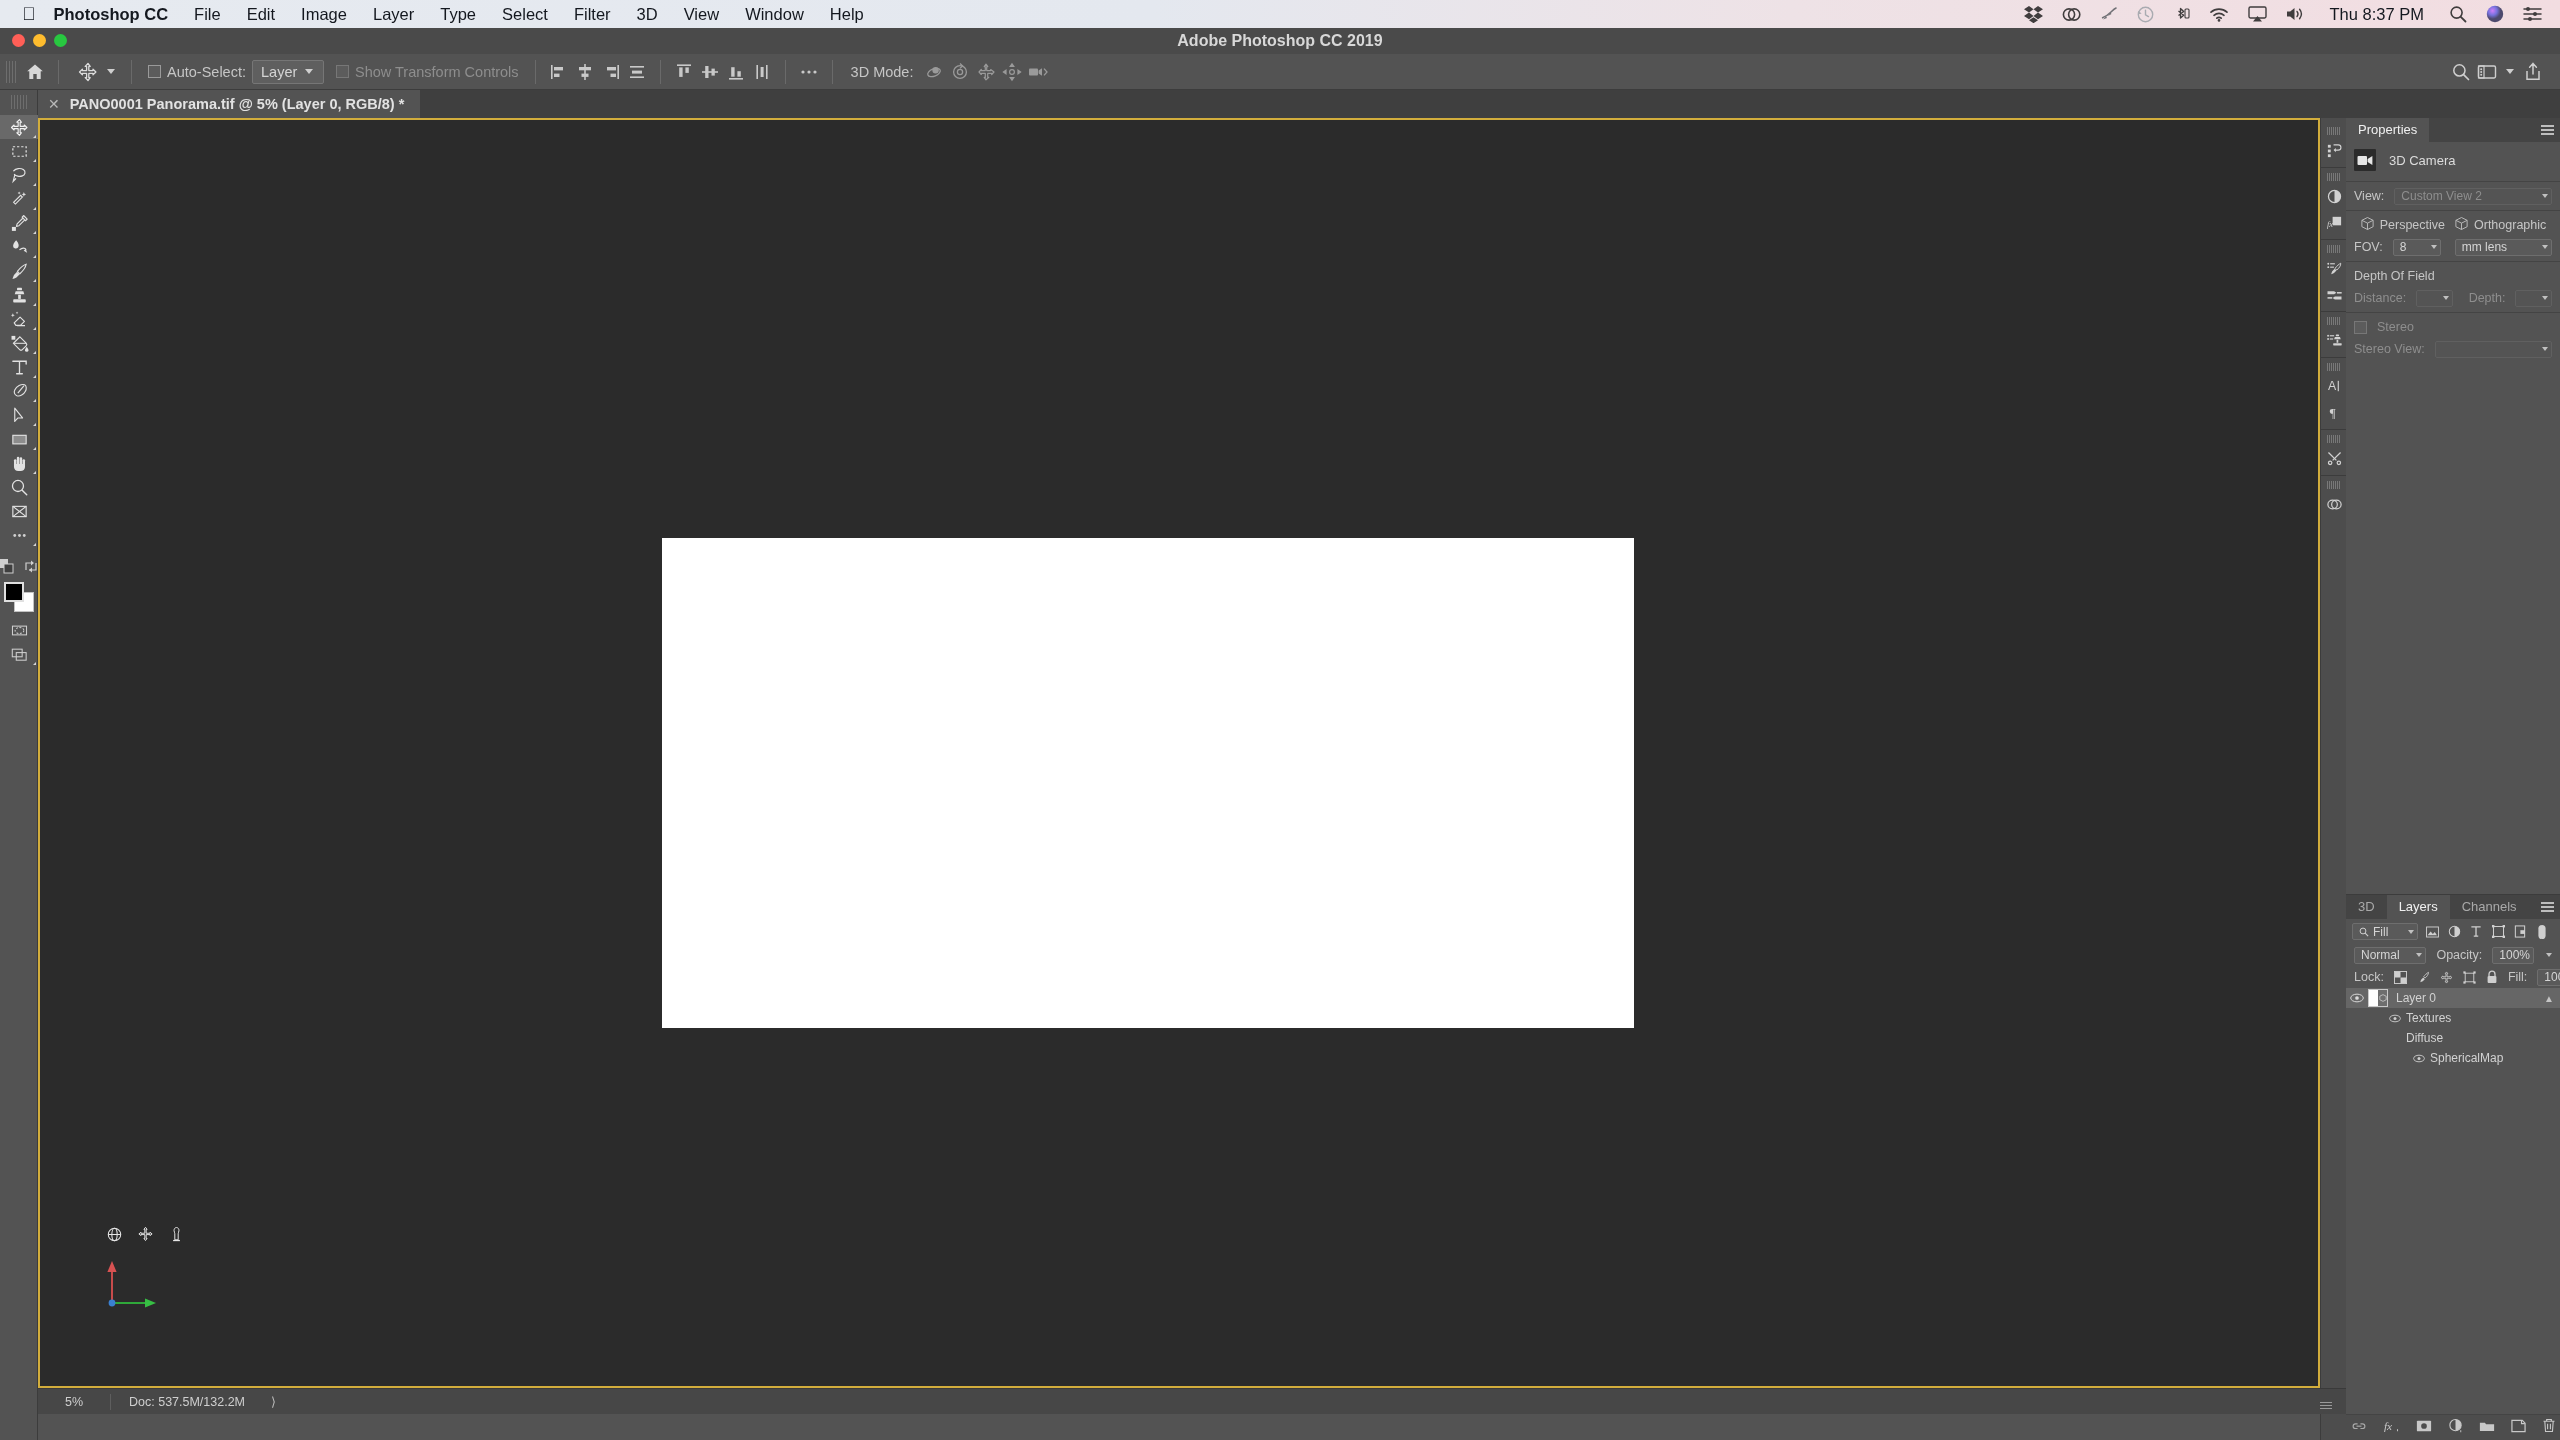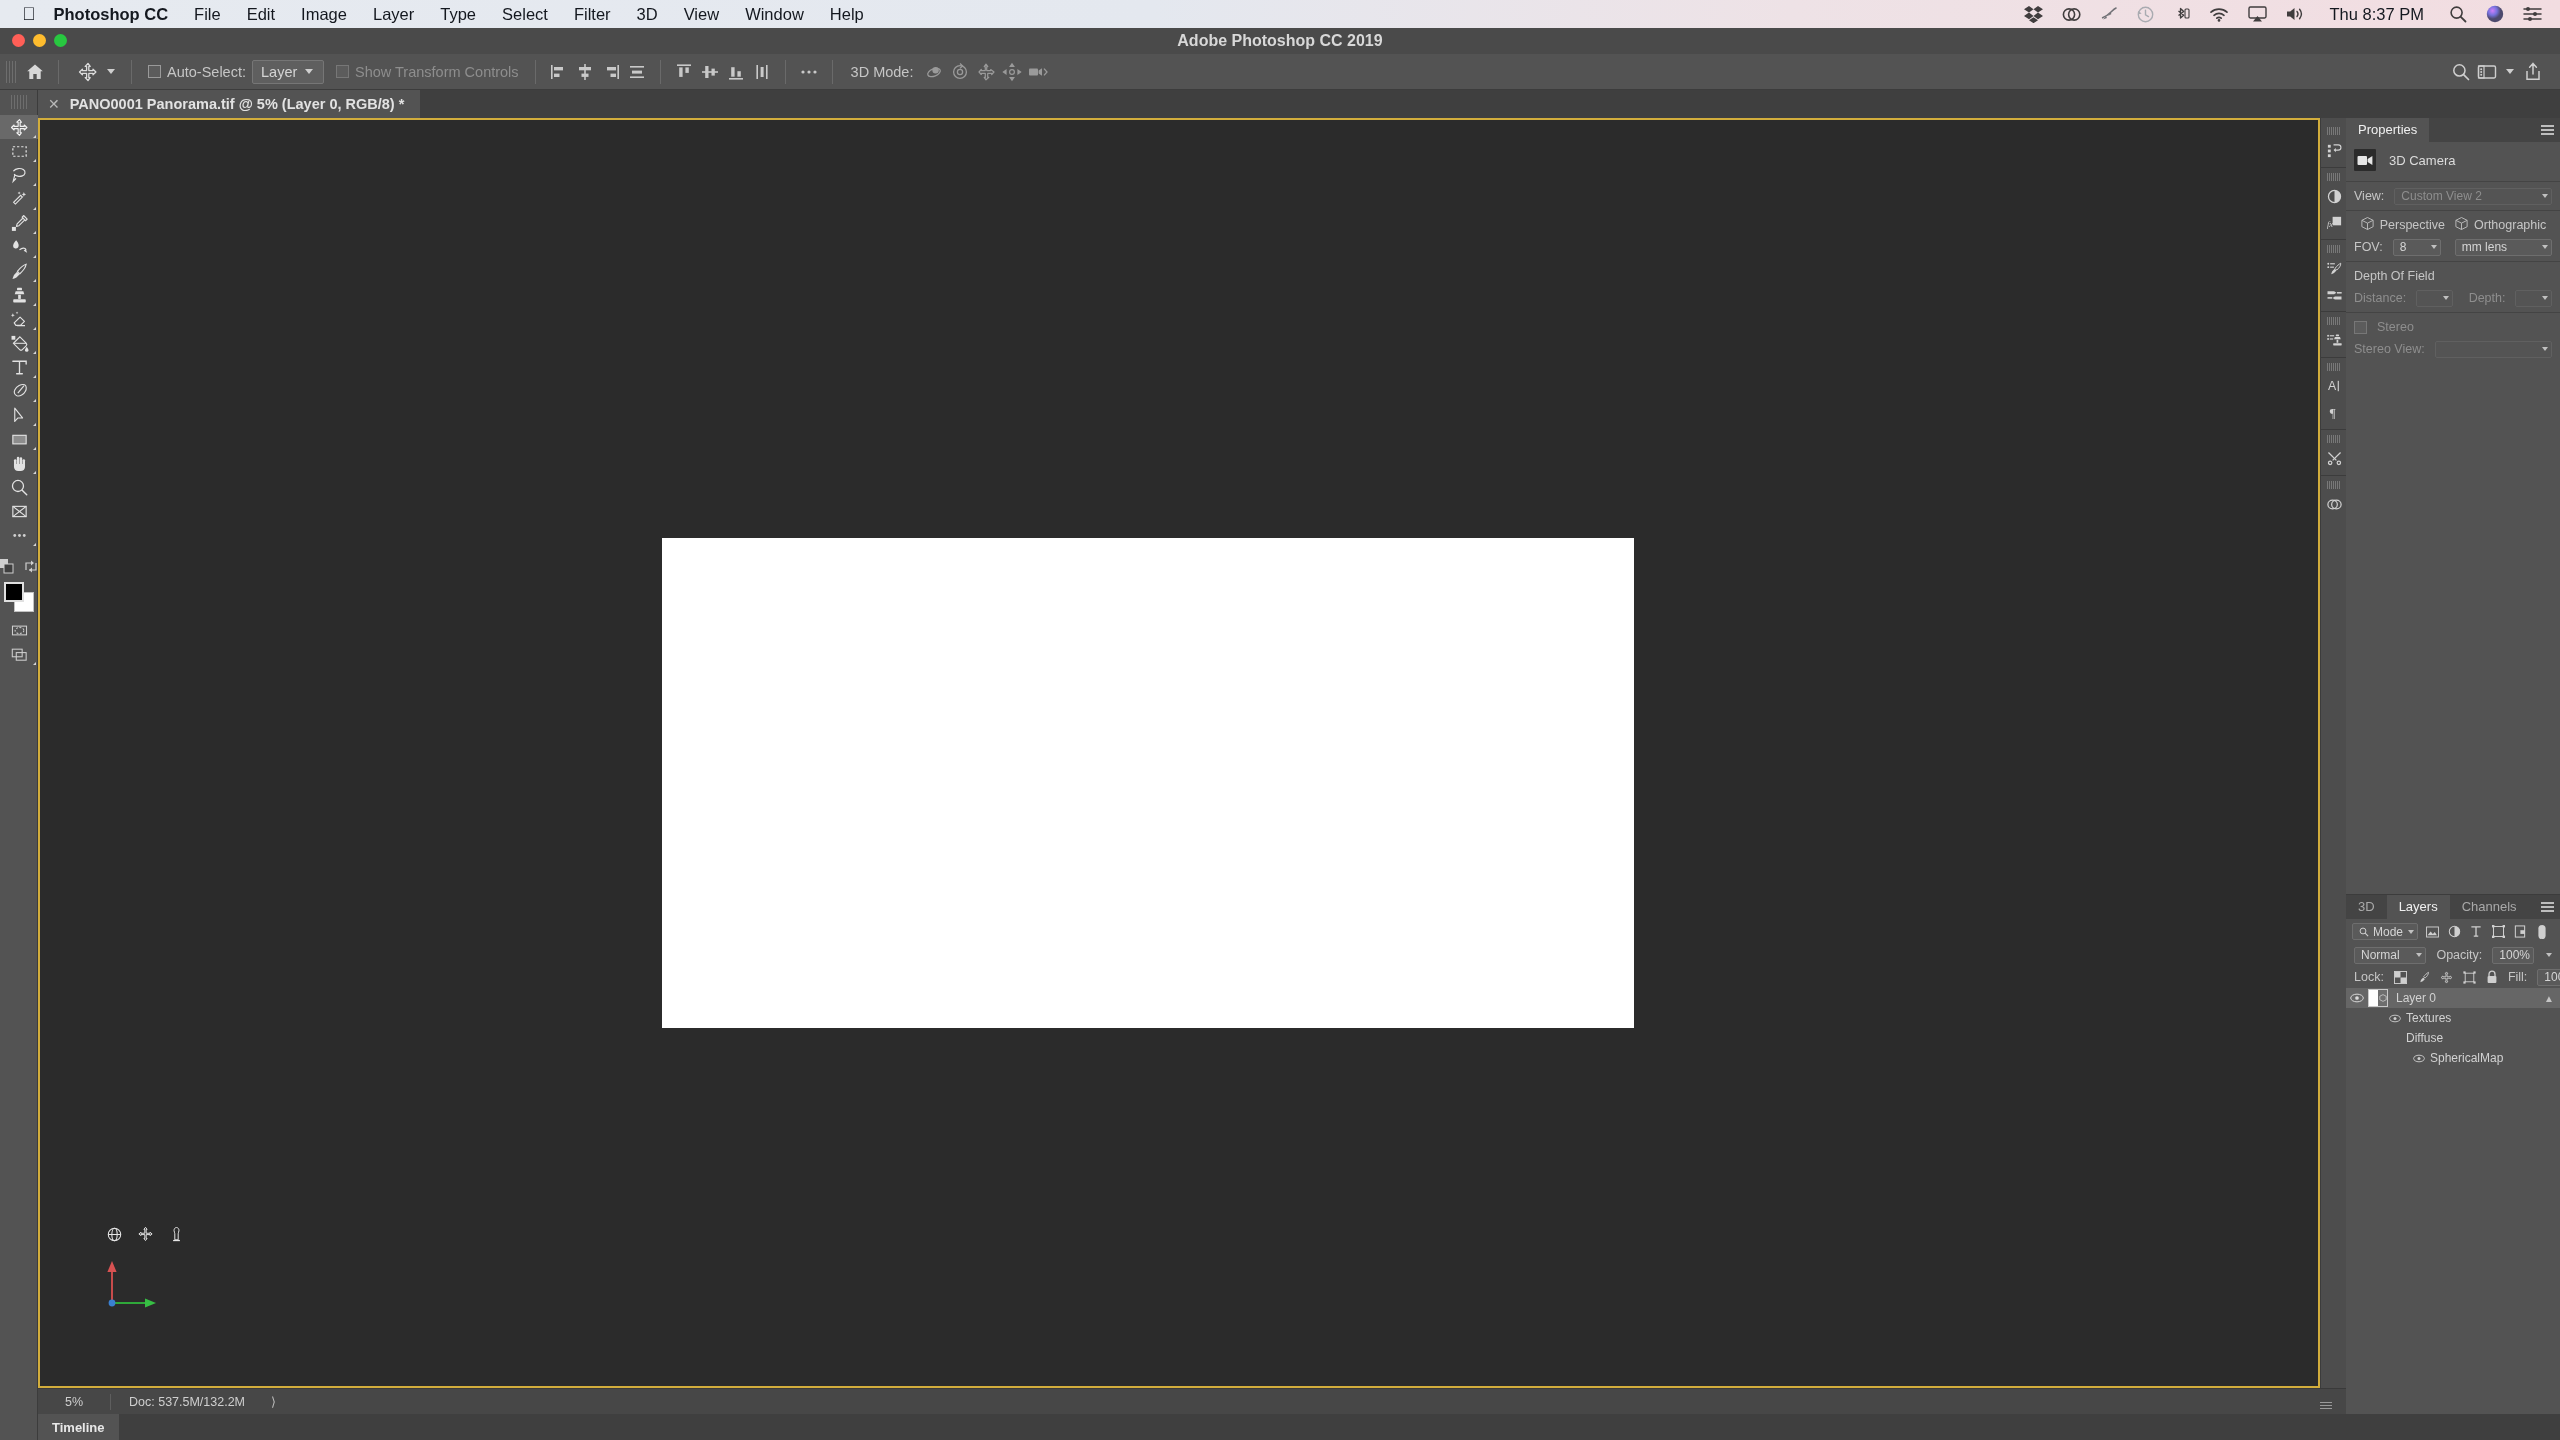--- a/index.html
+++ b/index.html
@@ -899,21 +899,21 @@
       </div>
 
       <div class="filterrow">
         <span class="field kindsel">
           <span style="display:flex">
             <svg width="10" height="10" viewBox="0 0 11 11">
                 <circle cx="4.4" cy="4.4" r="3.2" stroke="#cfcfcf" stroke-width="1.1" fill="none"></circle>
                 <path d="M6.8 6.8 10 10" stroke="#cfcfcf" stroke-width="1.2"></path>
               </svg>
           </span>
-          <span>Mode</span>
+          <span>Fill</span>
           <span class="cdown"></span>
         </span>
         <span class="ficon">
           <svg width="13" height="12" viewBox="0 0 14 12">
               <rect x=".6" y=".6" width="12.8" height="10.8" stroke="#cfcfcf" stroke-width="1" fill="none"></rect>
               <path d="M1.6 9.6 5 5.4l2.4 2.8 2-2.2 2.4 3.6z" fill="#cfcfcf"></path>
             </svg>
         </span>
         <span class="ficon">
           <svg width="13" height="13" viewBox="0 0 14 14">
@@ -1103,17 +1103,14 @@
   </div>
 
   <div id="statusbar">
     <span class="zoom">5%</span>
     <span class="sbsep"></span>
     <span class="doc">Doc: 537.5M/132.2M</span>
     <span class="arrow">⟩</span>
   </div>
   <div id="tl-collapse"></div>
 
-  <div id="timelinebar">
-    <div id="timelinetab">Timeline</div>
-  </div>
 
 </div>
 
 </body></html>

